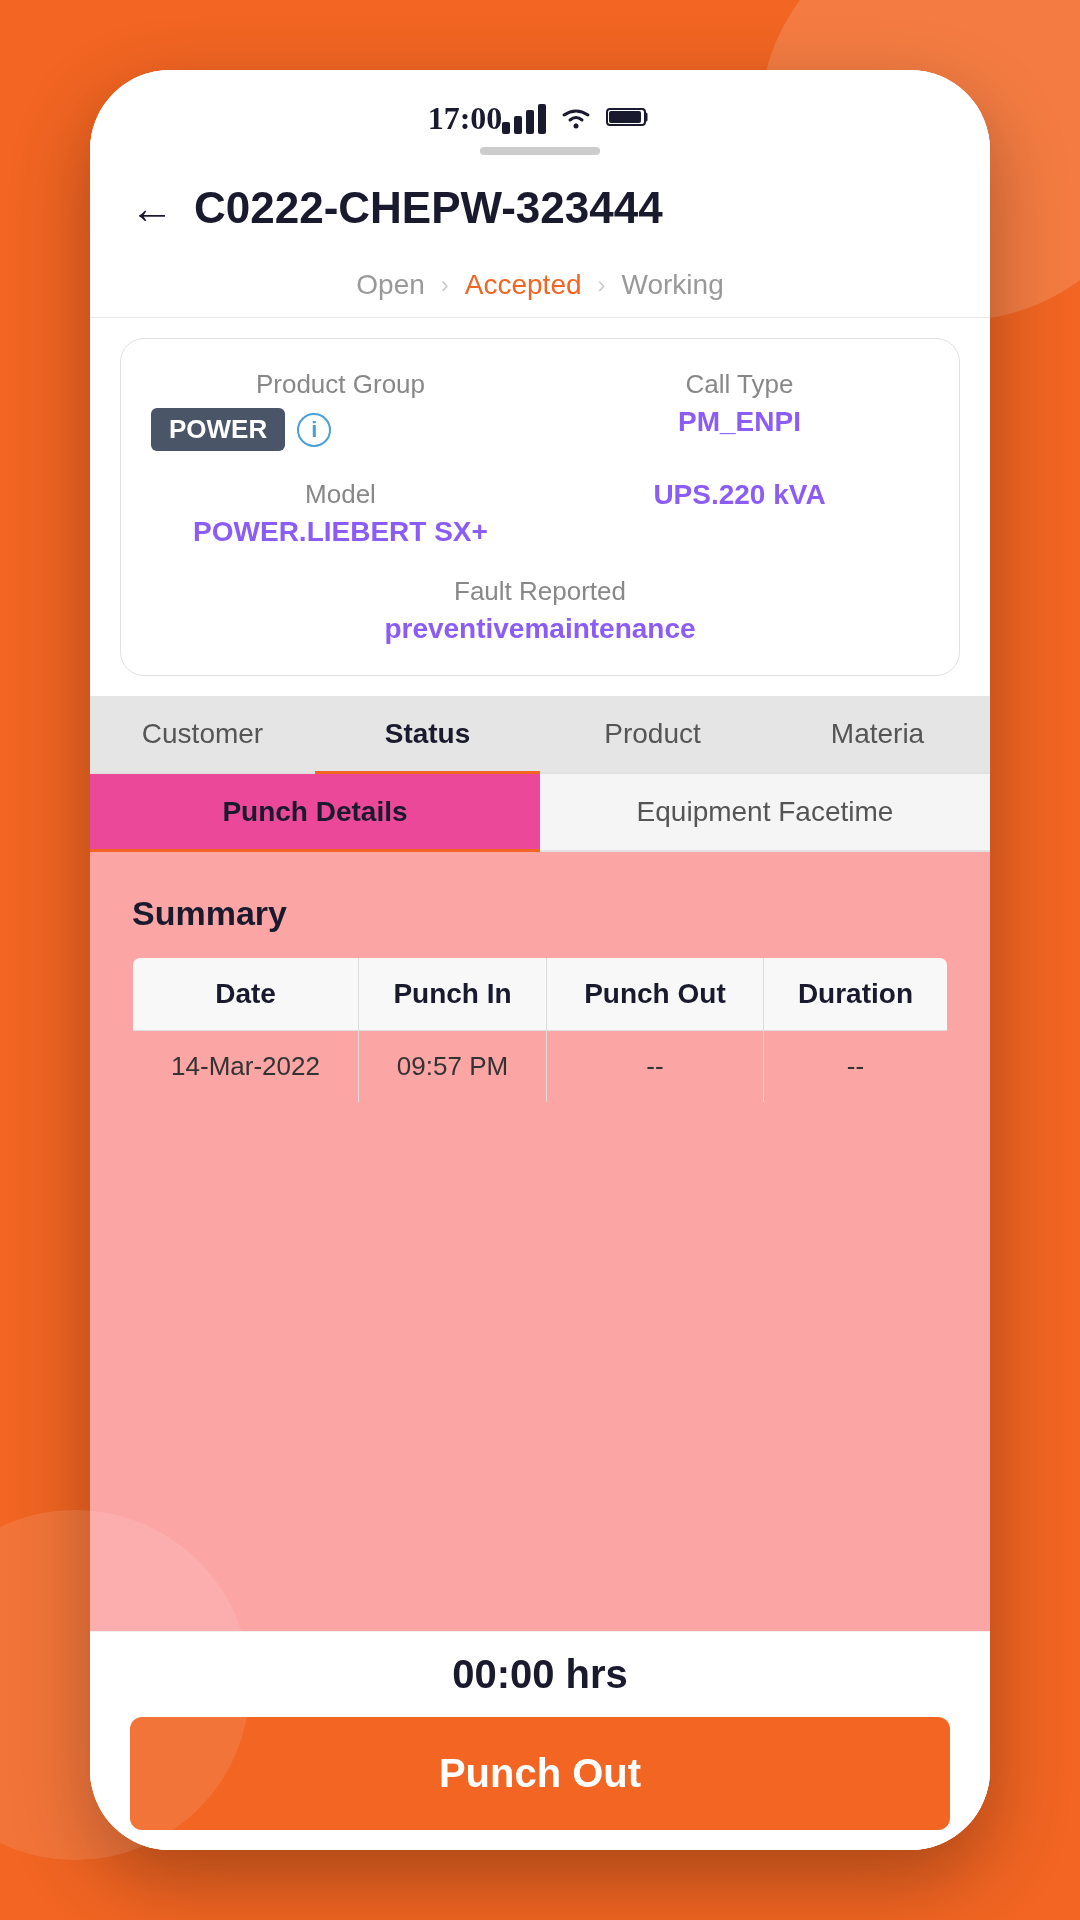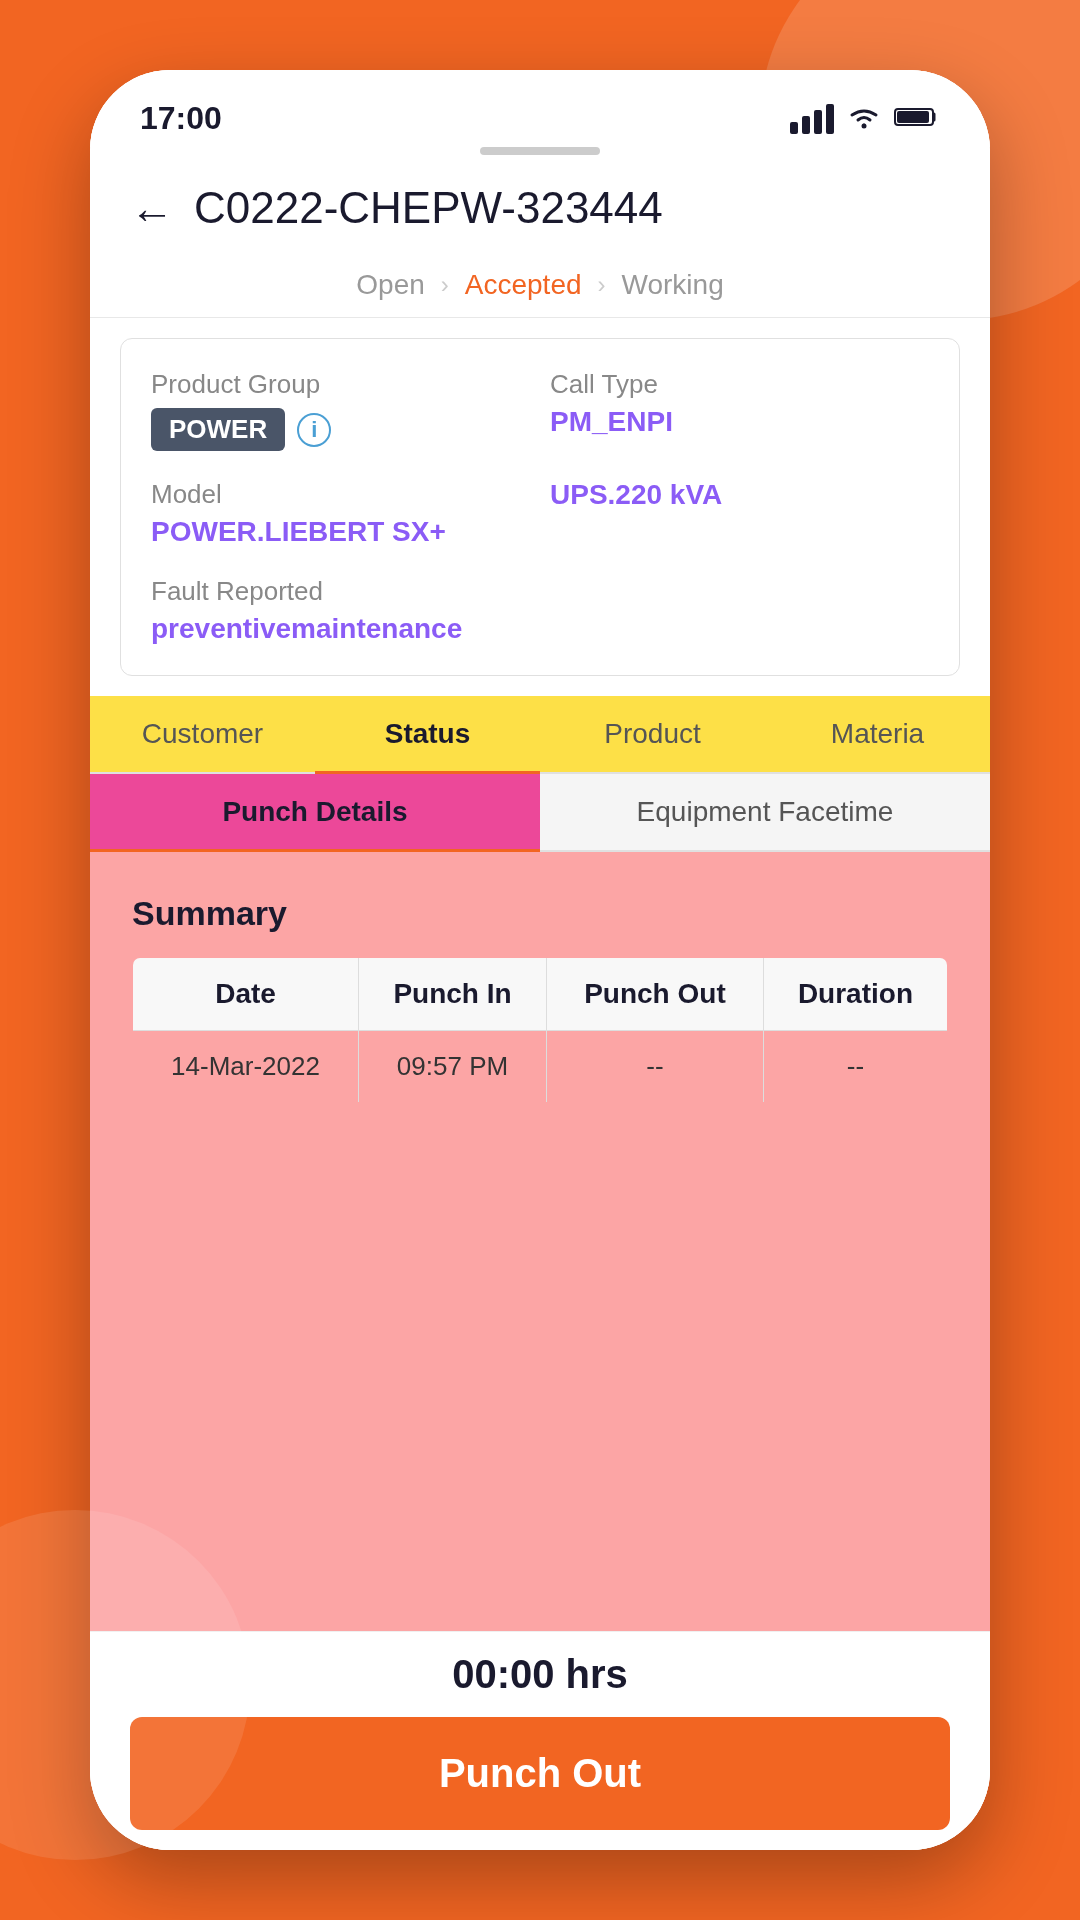--- a/index.html
+++ b/index.html
@@ -54,24 +54,25 @@
       height: 100%;
       background: #fff;
       display: flex;
       flex-direction: column;
       overflow: hidden;
     }
 
     
     .status-bar {
       display: flex;
-      justify-content: space-between;
+      justify-content: center;
       align-items: center;
       padding: 30px 50px 10px;
       background: #fff;
+      font-family: Liberation Serif, serif;
     }
 
     .status-time {
       font-size: 32px;
       font-weight: 600;
       color: #1a1a2e;
     }
 
     .status-icons {
       display: flex;
@@ -117,21 +118,21 @@
 
     .back-btn {
       font-size: 44px;
       color: #1a1a2e;
       cursor: pointer;
       line-height: 1;
     }
 
     .header-title {
       font-size: 44px;
-      font-weight: 400;
+      font-weight: 700;
       color: #1a1a2e;
     }
 
     
     .progress-steps {
       display: flex;
       align-items: center;
       justify-content: center;
       padding: 16px 56px;
       background: #fff;
@@ -151,23 +152,24 @@
     .step-arrow {
       font-size: 24px;
       color: #ccc;
       margin: 0 16px;
     }
 
     
     .info-card {
       margin: 20px 30px;
       border: 1px solid #e0e0e0;
-      border-radius: 12px;
+      border-radius: 24px;
       padding: 30px;
       background: #fff;
+      text-align: center;
     }
 
     .info-grid {
       display: grid;
       grid-template-columns: 1fr 1fr;
       gap: 28px 20px;
     }
 
     .info-field-label {
       font-size: 26px;
@@ -207,21 +209,21 @@
     }
 
     .info-full-row {
       grid-column: 1 / -1;
     }
 
     
     .main-tabs {
       display: flex;
       border-bottom: 2px solid #e0e0e0;
-      background: #fde047;
+      background: #e5e5e5;
       margin: 0 0px;
     }
 
     .main-tab {
       flex: 1;
       text-align: center;
       padding: 22px 10px;
       font-size: 28px;
       color: #555;
       cursor: pointer;

